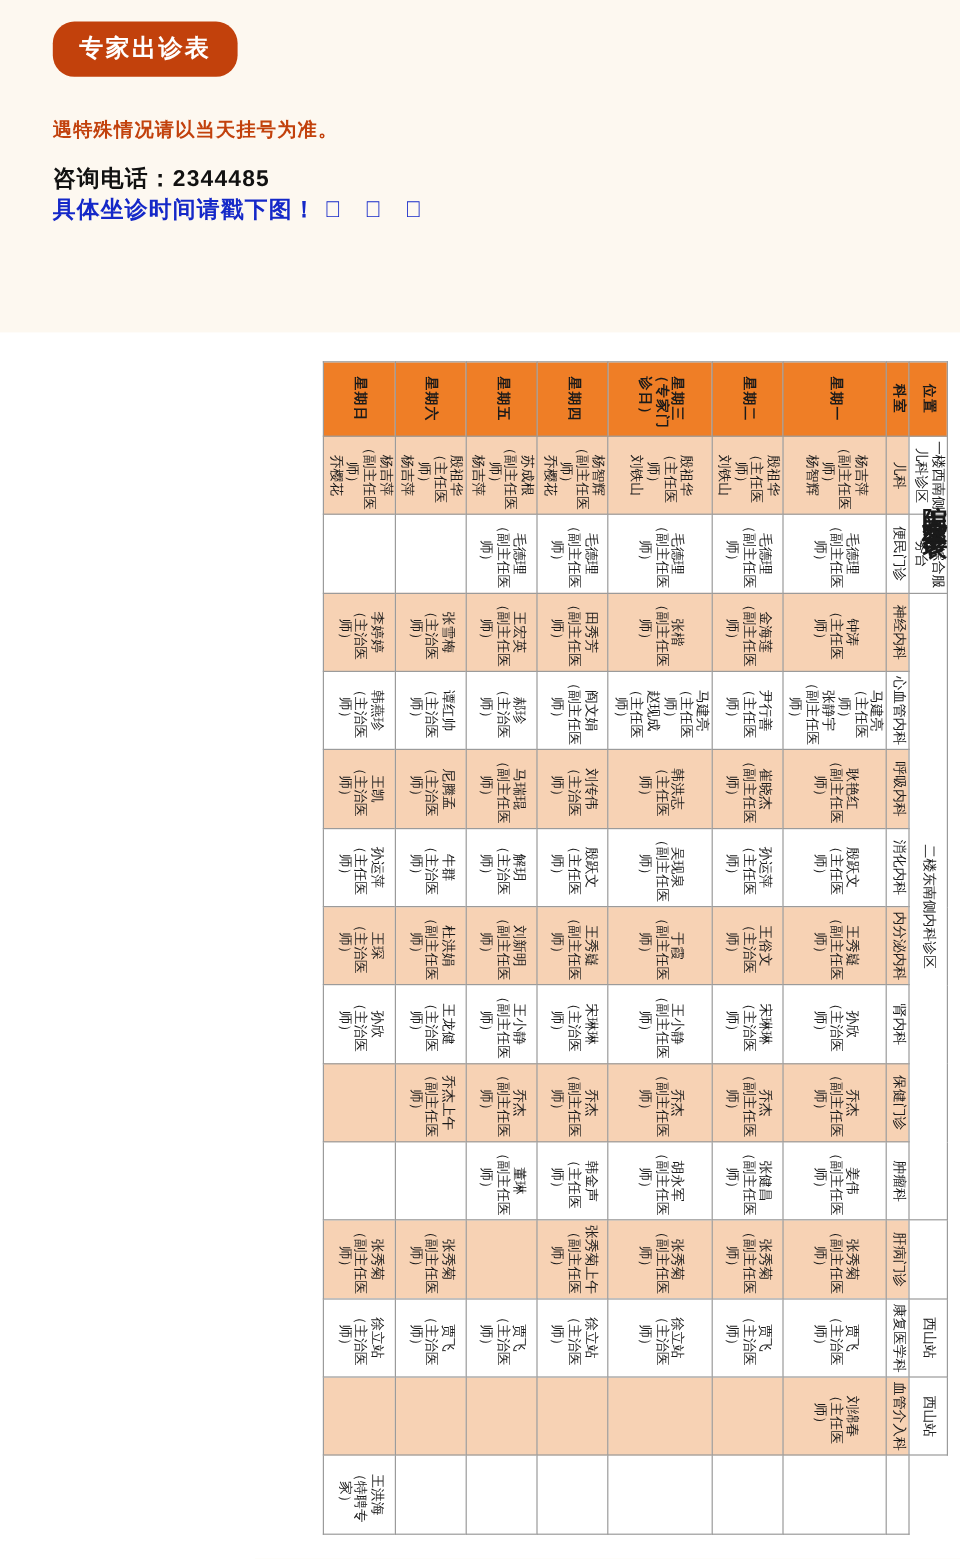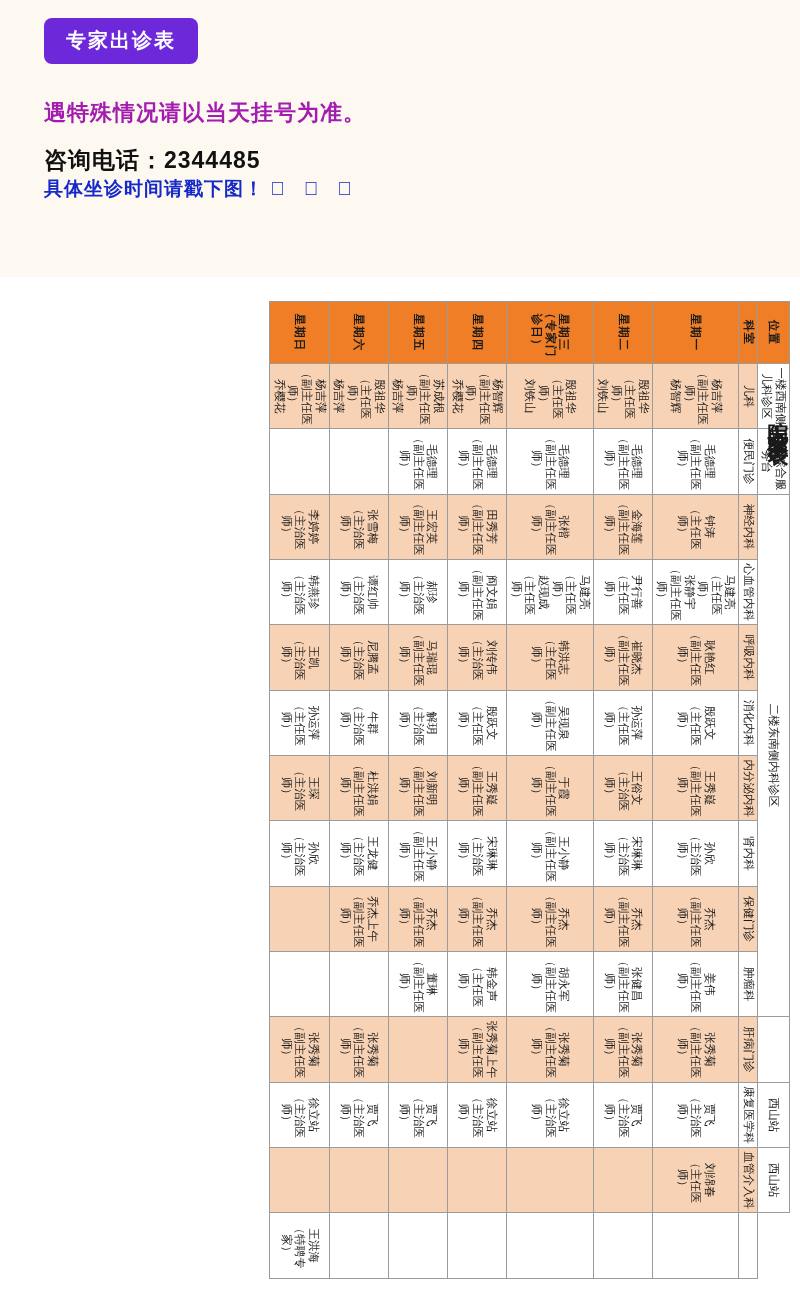--- a/index.html
+++ b/index.html
@@ -9,38 +9,38 @@
     width: 800px; height: 1299px;
     background: #fdf8f0;
     font-family: "Liberation Sans", "DejaVu Sans", sans-serif;
     overflow: hidden;
     position: relative;
   }
   
   .header-wrap { padding: 18px 0 0 44px; }
   .badge {
     display:inline-block;
-    background:#6d28d9;
+    background:#c2410c;
     color:#ffffff;
     font-size:20px;
     font-weight:bold;
     letter-spacing:2px;
     padding:9px 22px 10px 22px;
-    border-radius:8px;
+    border-radius:18px;
   }
   .notice {
     margin-top:34px;
-    font-size:22px;
+    font-size:16px;
     font-weight:bold;
-    color:#a21caf;
+    color:#c2410c;
     letter-spacing:1px;
   }
   .phone {
     margin-top:17px;
-    font-size:23px;
+    font-size:19px;
     font-weight:bold;
     color:#111;
     letter-spacing:1px;
   }
   .cta {
     font-size:19px;
     font-weight:bold;
     color:#1528c8;
     letter-spacing:1px;
   }

